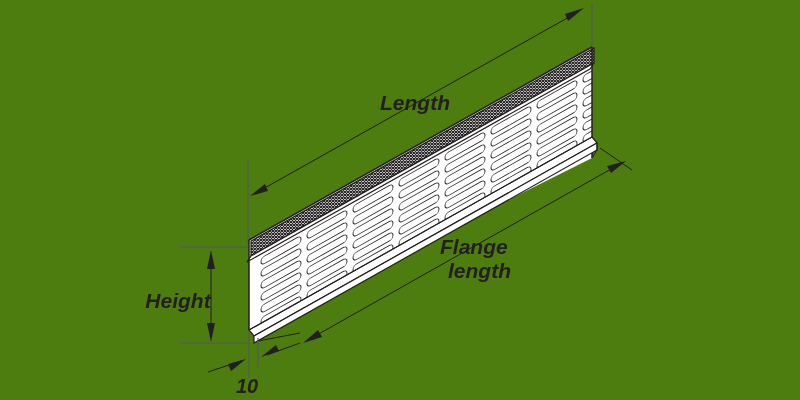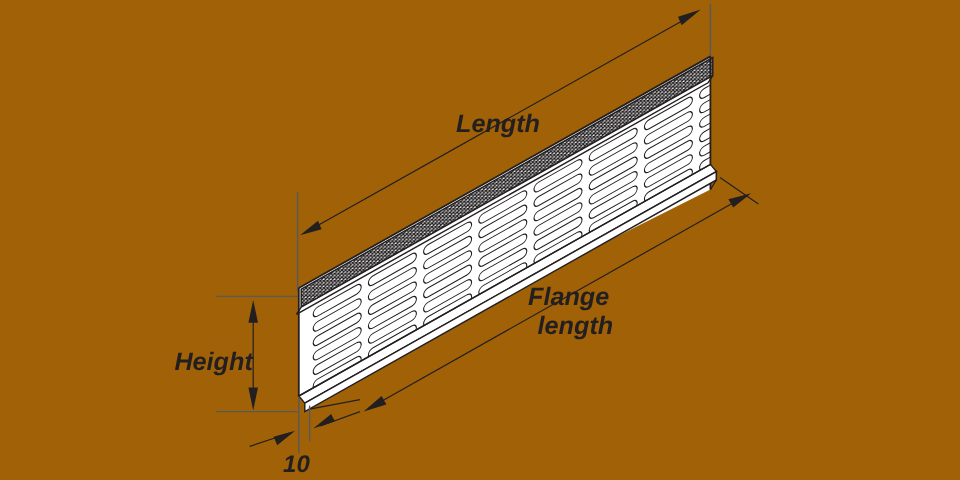--- a/index.html
+++ b/index.html
@@ -10,21 +10,21 @@
   body {
     width: 800px;
     height: 400px;
     font-family: "Liberation Sans", sans-serif;
     overflow: hidden;
   }
   #drawing-root {
     position: relative;
     width: 800px;
     height: 400px;
-    background: #a16207;
+    background: #4d7c0f;
   }
   svg#tech-drawing {
     display: block;
     width: 800px;
     height: 400px;
   }
   .dim-line {
     stroke: #231f20;
     stroke-width: 1;
     fill: none;

